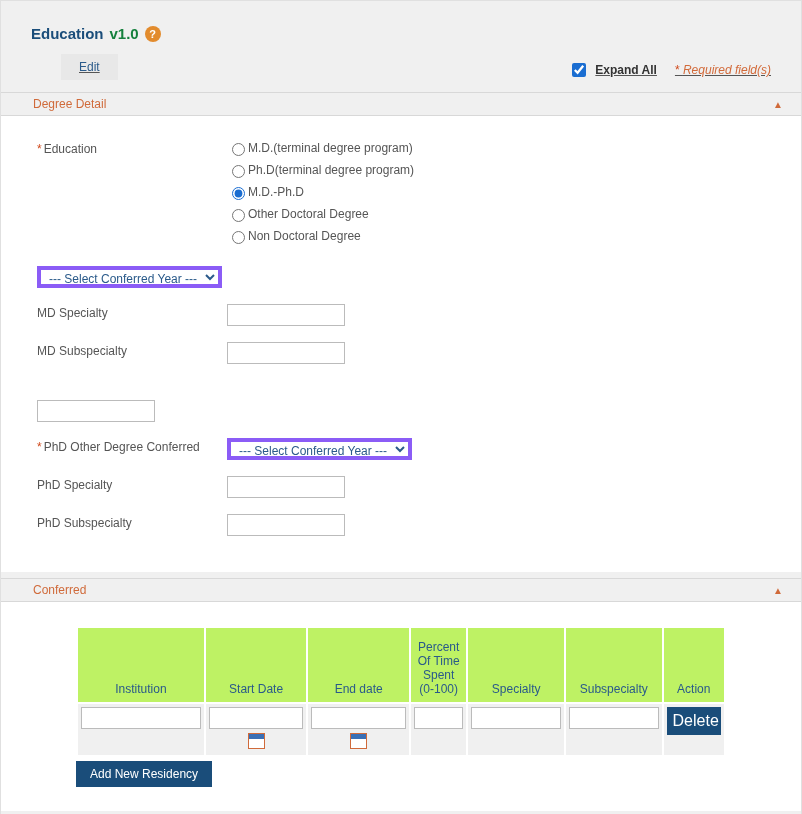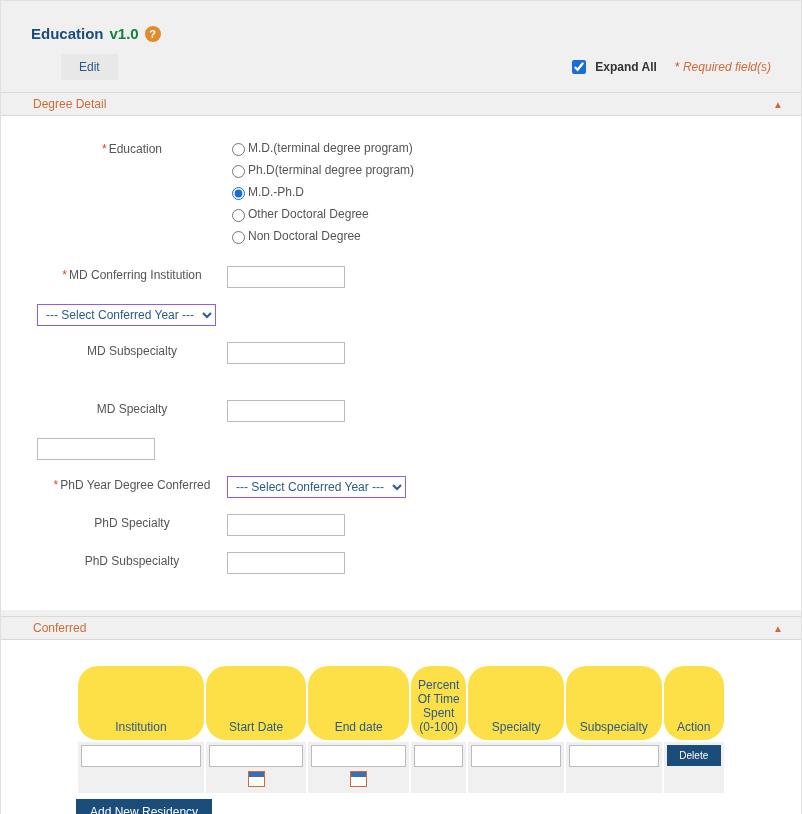--- a/index.html
+++ b/index.html
@@ -42,22 +42,23 @@
     background: #e28b2d;
     color: #fff;
     display: inline-flex;
     align-items: center;
     justify-content: center;
     font-size: 11px;
     font-weight: bold;
   }
   .toolbar-row {
     display: flex;
-    align-items: center;
+    align-items: flex-end;
     padding: 6px 30px 6px 60px;
+    text-decoration: underline;
   }
   .edit-btn {
     background: #e8e8e8;
     border: none;
     padding: 6px 18px;
     color: #2a5a8a;
     font-size: 12px;
     cursor: pointer;
   }
   .top-right-controls {
@@ -106,21 +107,20 @@
   }
   .form-row {
     display: flex;
     align-items: flex-start;
     margin-bottom: 16px;
   }
   .label-cell {
     width: 190px;
     padding-top: 2px;
     color: #555;
-    text-align: center;
   }
   .label-cell .req { color: #d04a1c; margin-right: 2px; }
   .field-cell { flex: 1; }
   .radio-group label {
     display: flex;
     align-items: center;
     margin-bottom: 6px;
     color: #555;
   }
   .radio-group input[type=radio] {
@@ -129,43 +129,42 @@
   }
   .txt-input {
     width: 118px;
     height: 22px;
     border: 1px solid #bbb;
     padding: 2px 4px;
     font-size: 12px;
   }
   .sel-input {
     height: 22px;
-    border: 1px solid #8b5cf6;
+    border: 4px solid #8b5cf6;
     color: #2a5a8a;
     font-size: 12px;
     padding: 1px 4px;
     background: #fff;
   }
   .res-table-wrap {
     padding: 0 75px;
   }
   .res-table {
     width: 100%;
     border-collapse: separate;
     border-spacing: 2px;
     table-layout: fixed;
   }
   .res-table th {
-    background: #fde047;
+    background: #bef264;
     color: #2a5a8a;
     font-weight: normal;
     vertical-align: bottom;
     padding: 12px 4px 6px 4px;
     font-size: 12px;
-    border-radius: 20px;
   }
   .res-table td {
     background: #f0f0f0;
     text-align: center;
     padding: 3px;
     vertical-align: top;
   }
   .col-inst { width: 100px; }
   .col-start { width: 80px; }
   .col-end { width: 80px; }
@@ -178,21 +177,21 @@
     height: 22px;
     border: 1px solid #bbb;
     padding: 2px 3px;
     font-size: 12px;
   }
   .delete-btn {
     background: #1a4d7a;
     color: #fff;
     border: none;
     padding: 5px 6px;
-    font-size: 10px;
+    font-size: 16px;
     cursor: pointer;
     width: 100%;
   }
   .cal-icon {
     width: 17px; height: 16px;
     display: inline-block;
     margin-top: 4px;
     border: 1px solid #d06a3a;
     position: relative;
     background: #fff;
@@ -265,49 +264,45 @@
             <input type="radio" name="edu" style="">
             <span>Other Doctoral Degree</span>
           </label>
           <label>
             <input type="radio" name="edu" style="">
             <span>Non Doctoral Degree</span>
           </label>
         </div>
     </div>
 
-    <div class="form-row">
-      <div class="label-cell"><span class="req">*</span><span>MD Conferring Institution</span></div>
-      <div class="field-cell"><input class="txt-input" value="" style=""></div>
-    </div>
 
     <div class="form-row">
       <div class="field-cell">
         <select class="sel-input">
           <option>--- Select Conferred Year ---</option>
         </select>
       </div>
     </div>
 
+    <div class="form-row">
+      <div class="label-cell">MD Specialty</div>
+      <div class="field-cell"><input class="txt-input" value="" style=""></div>
+    </div>
+
     <div class="form-row" style="margin-bottom:36px;">
       <div class="label-cell">MD Subspecialty</div>
       <div class="field-cell"><input class="txt-input" value="" style=""></div>
     </div>
 
     <div class="form-row">
-      <div class="label-cell">MD Specialty</div>
-      <div class="field-cell"><input class="txt-input" value="" style=""></div>
-    </div>
-
-    <div class="form-row">
-      <div class="field-cell"><input class="txt-input" value="" style=""></div>
-    </div>
-
-    <div class="form-row">
-      <div class="label-cell"><span class="req">*</span><span>PhD Year Degree Conferred</span></div>
+      <div class="field-cell"><input class="txt-input" value="" style=""></div>
+    </div>
+
+    <div class="form-row">
+      <div class="label-cell"><span class="req">*</span><span>PhD Other Degree Conferred</span></div>
       <div class="field-cell">
         <select class="sel-input">
           <option>--- Select Conferred Year ---</option>
         </select>
       </div>
     </div>
 
     <div class="form-row">
       <div class="label-cell">PhD Specialty</div>
       <div class="field-cell"><input class="txt-input" value="" style=""></div>

